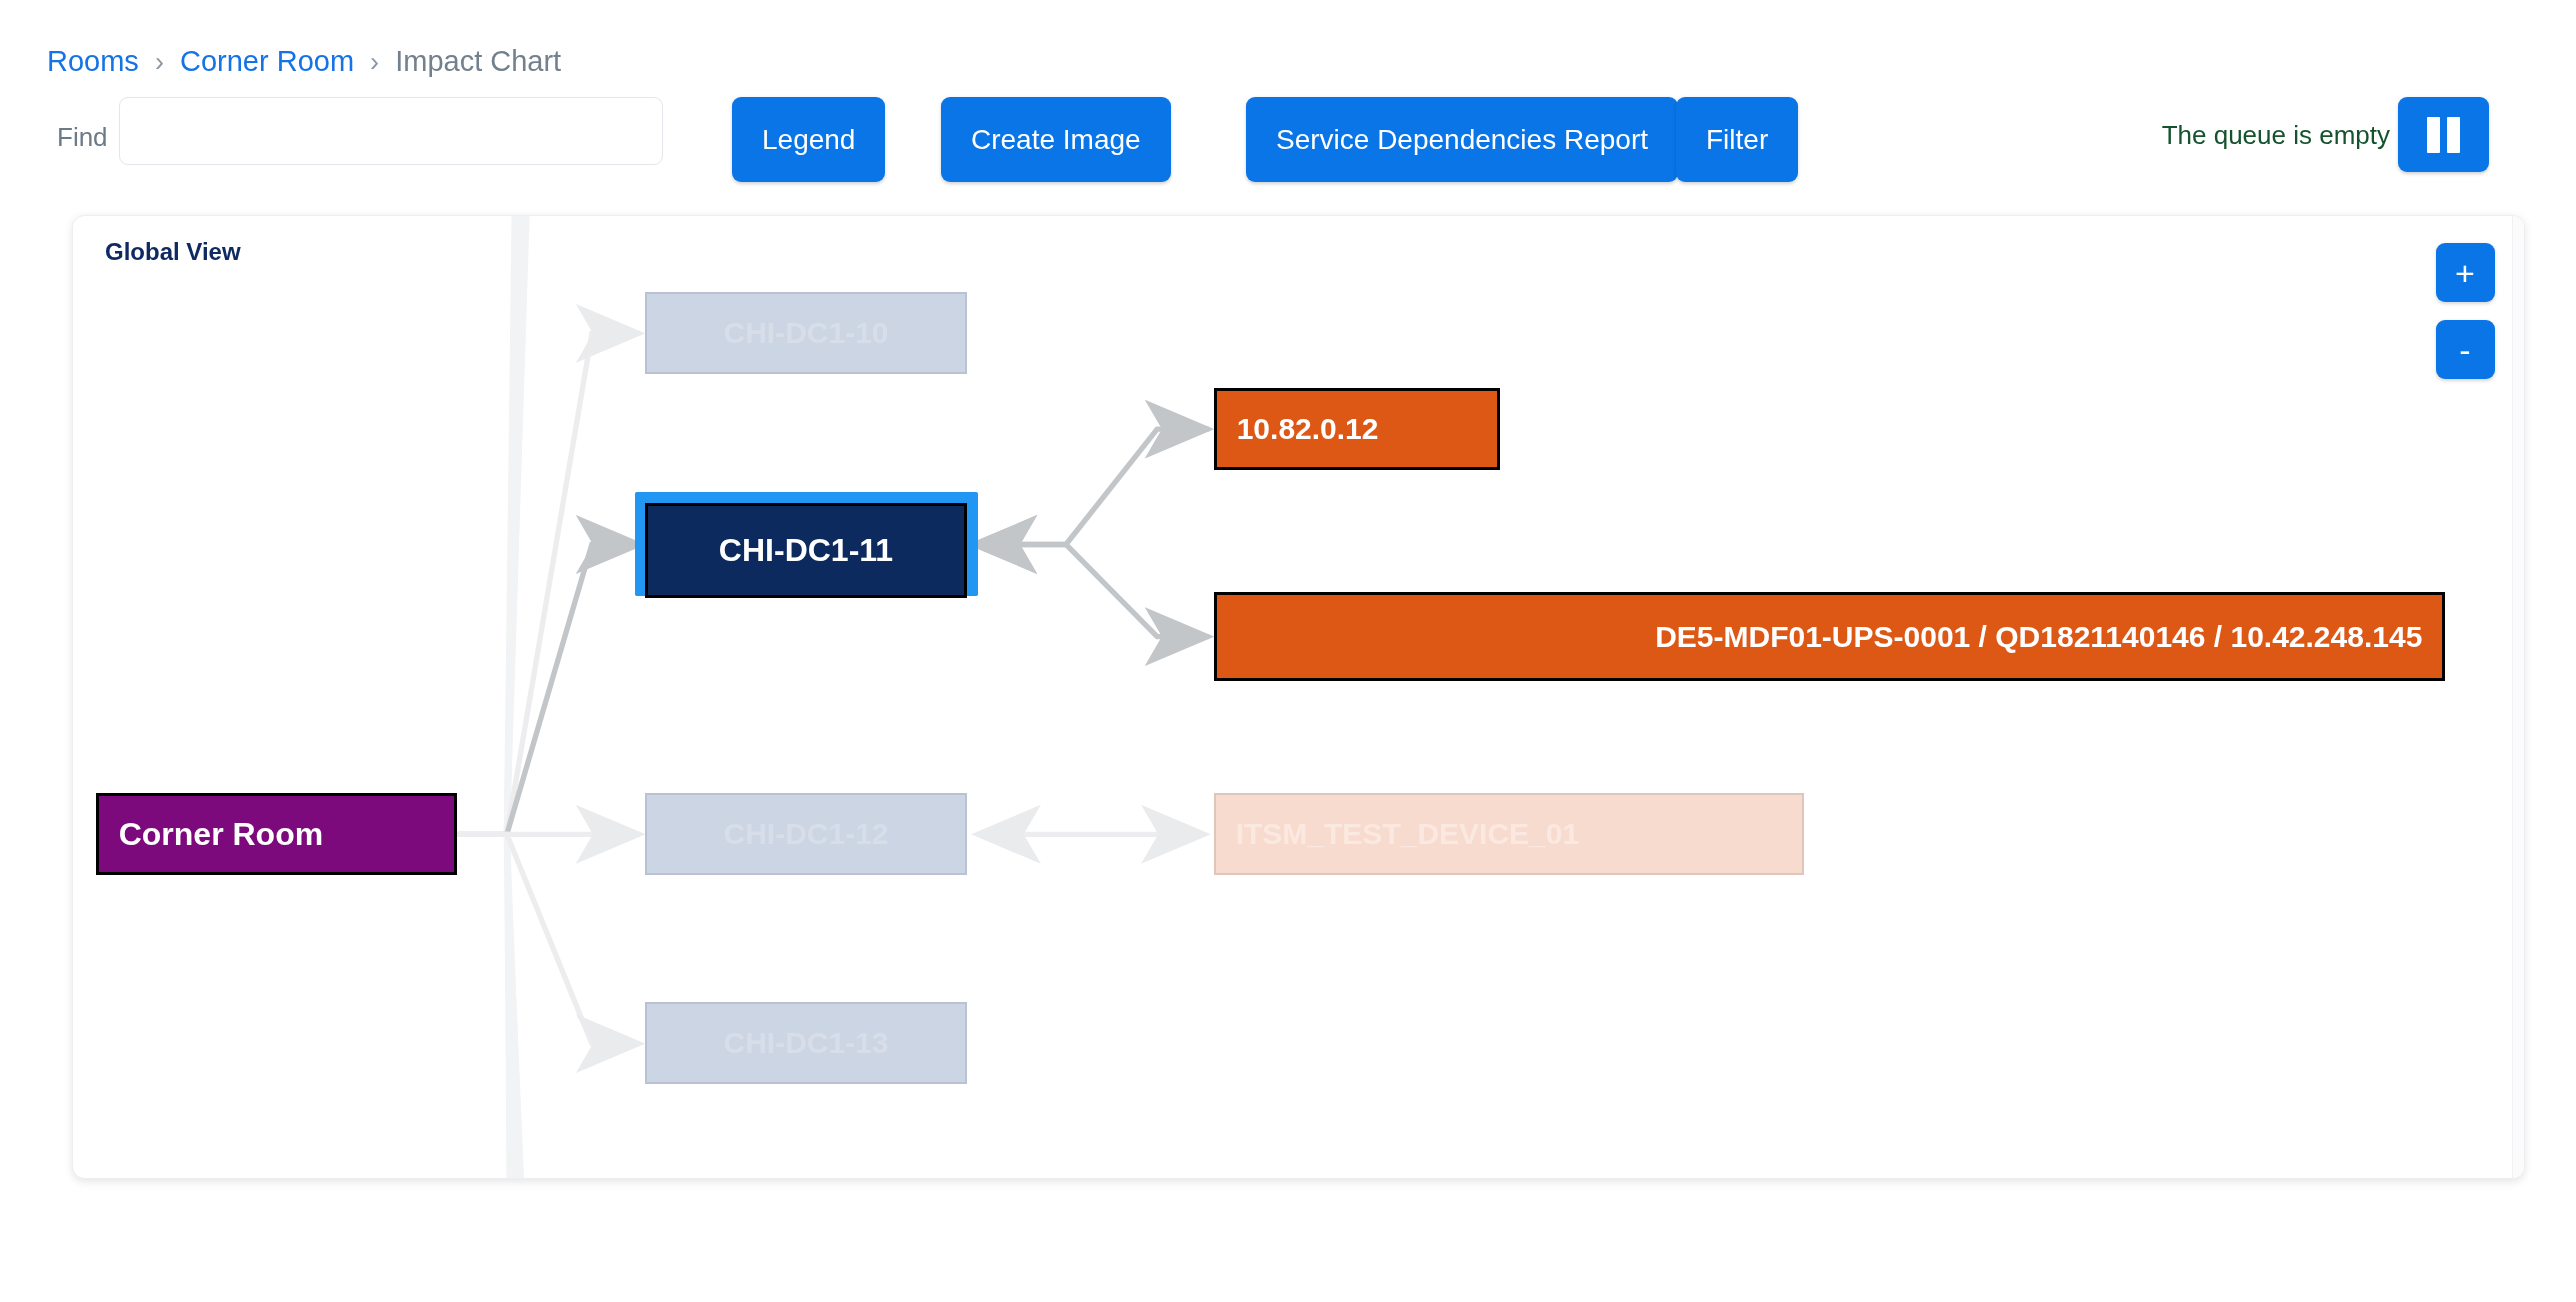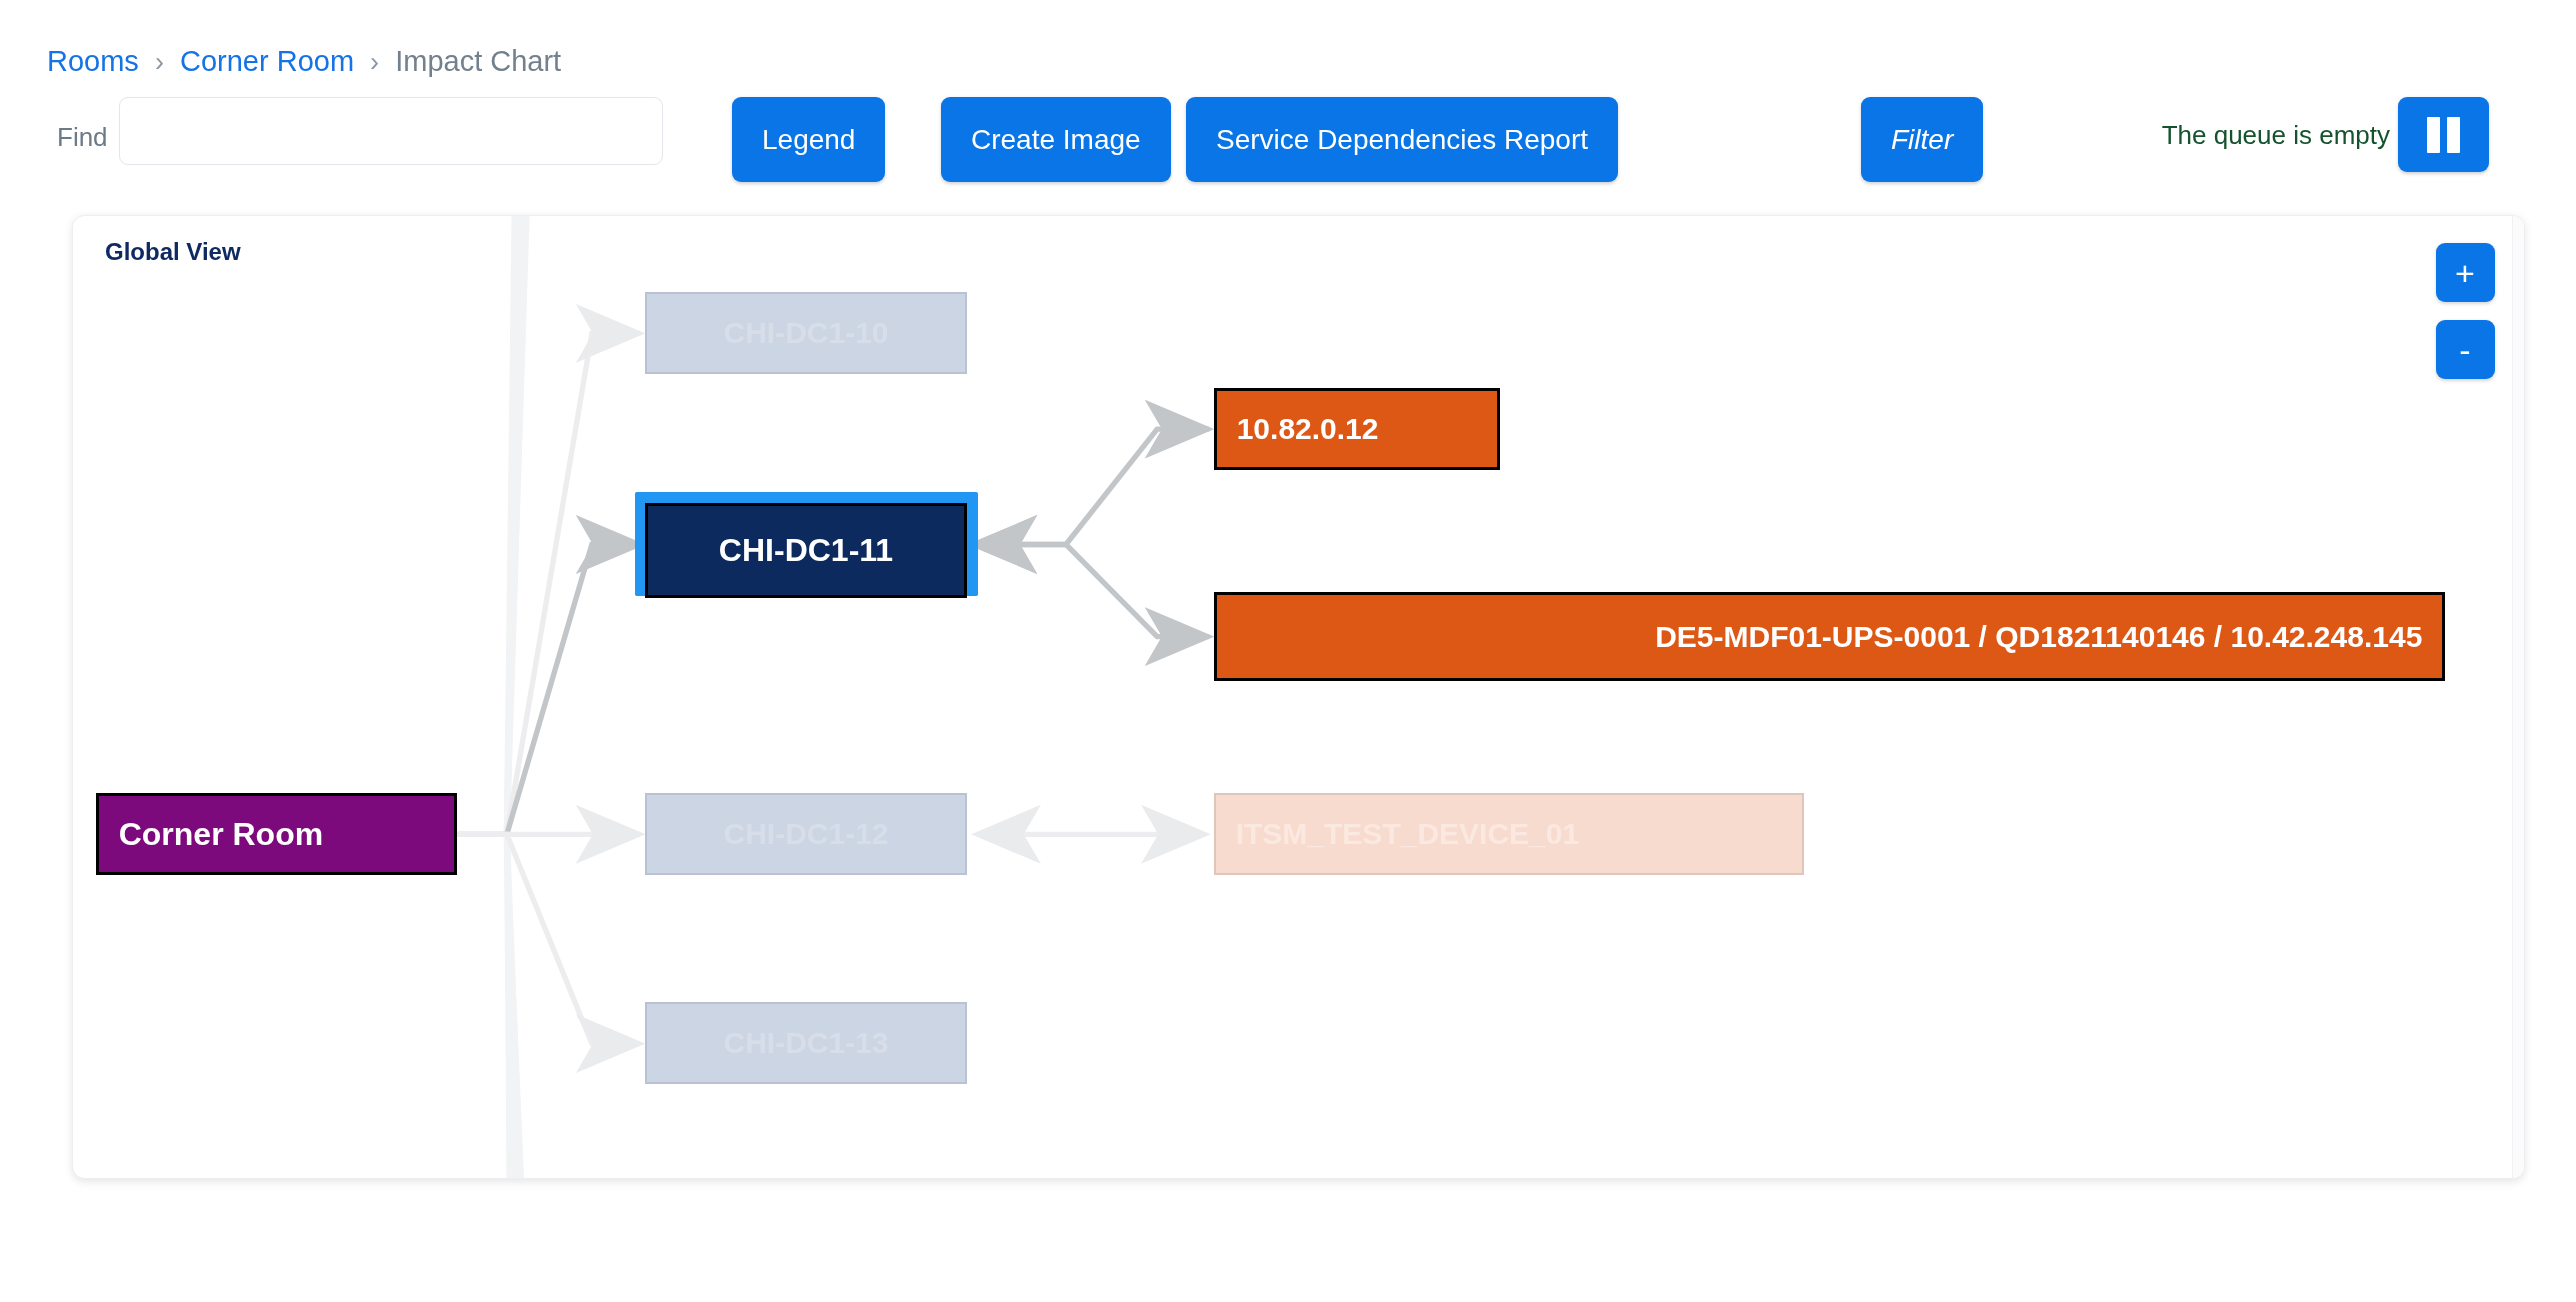--- a/index.html
+++ b/index.html
@@ -42,22 +42,22 @@
     font-family:"Liberation Sans",sans-serif;
     font-size:28px;font-weight:400;
     cursor:pointer;
     box-shadow:0 1.8px 3.6px rgba(0,0,0,.18);
     display:flex;align-items:center;justify-content:center;
     padding:0 30px;
     white-space:nowrap;
   }
   #btn-legend{left:732px;}
   #btn-create-image{left:941px;}
-  #btn-sdr{left:1186px;}
-  #btn-filter{left:1861px;font-style:italic;}
+  #btn-sdr{left:1246px;}
+  #btn-filter{left:1676px;}
 
   .queue-text{
     position:absolute;right:186px;top:23px;
     font-size:26px;color:#14532d;white-space:nowrap;
   }
   .pause-btn{
     position:absolute;left:2398px;top:0;
     width:91px;height:75px;
     background:#0a75e6;border:none;border-radius:9px;
     cursor:pointer;

